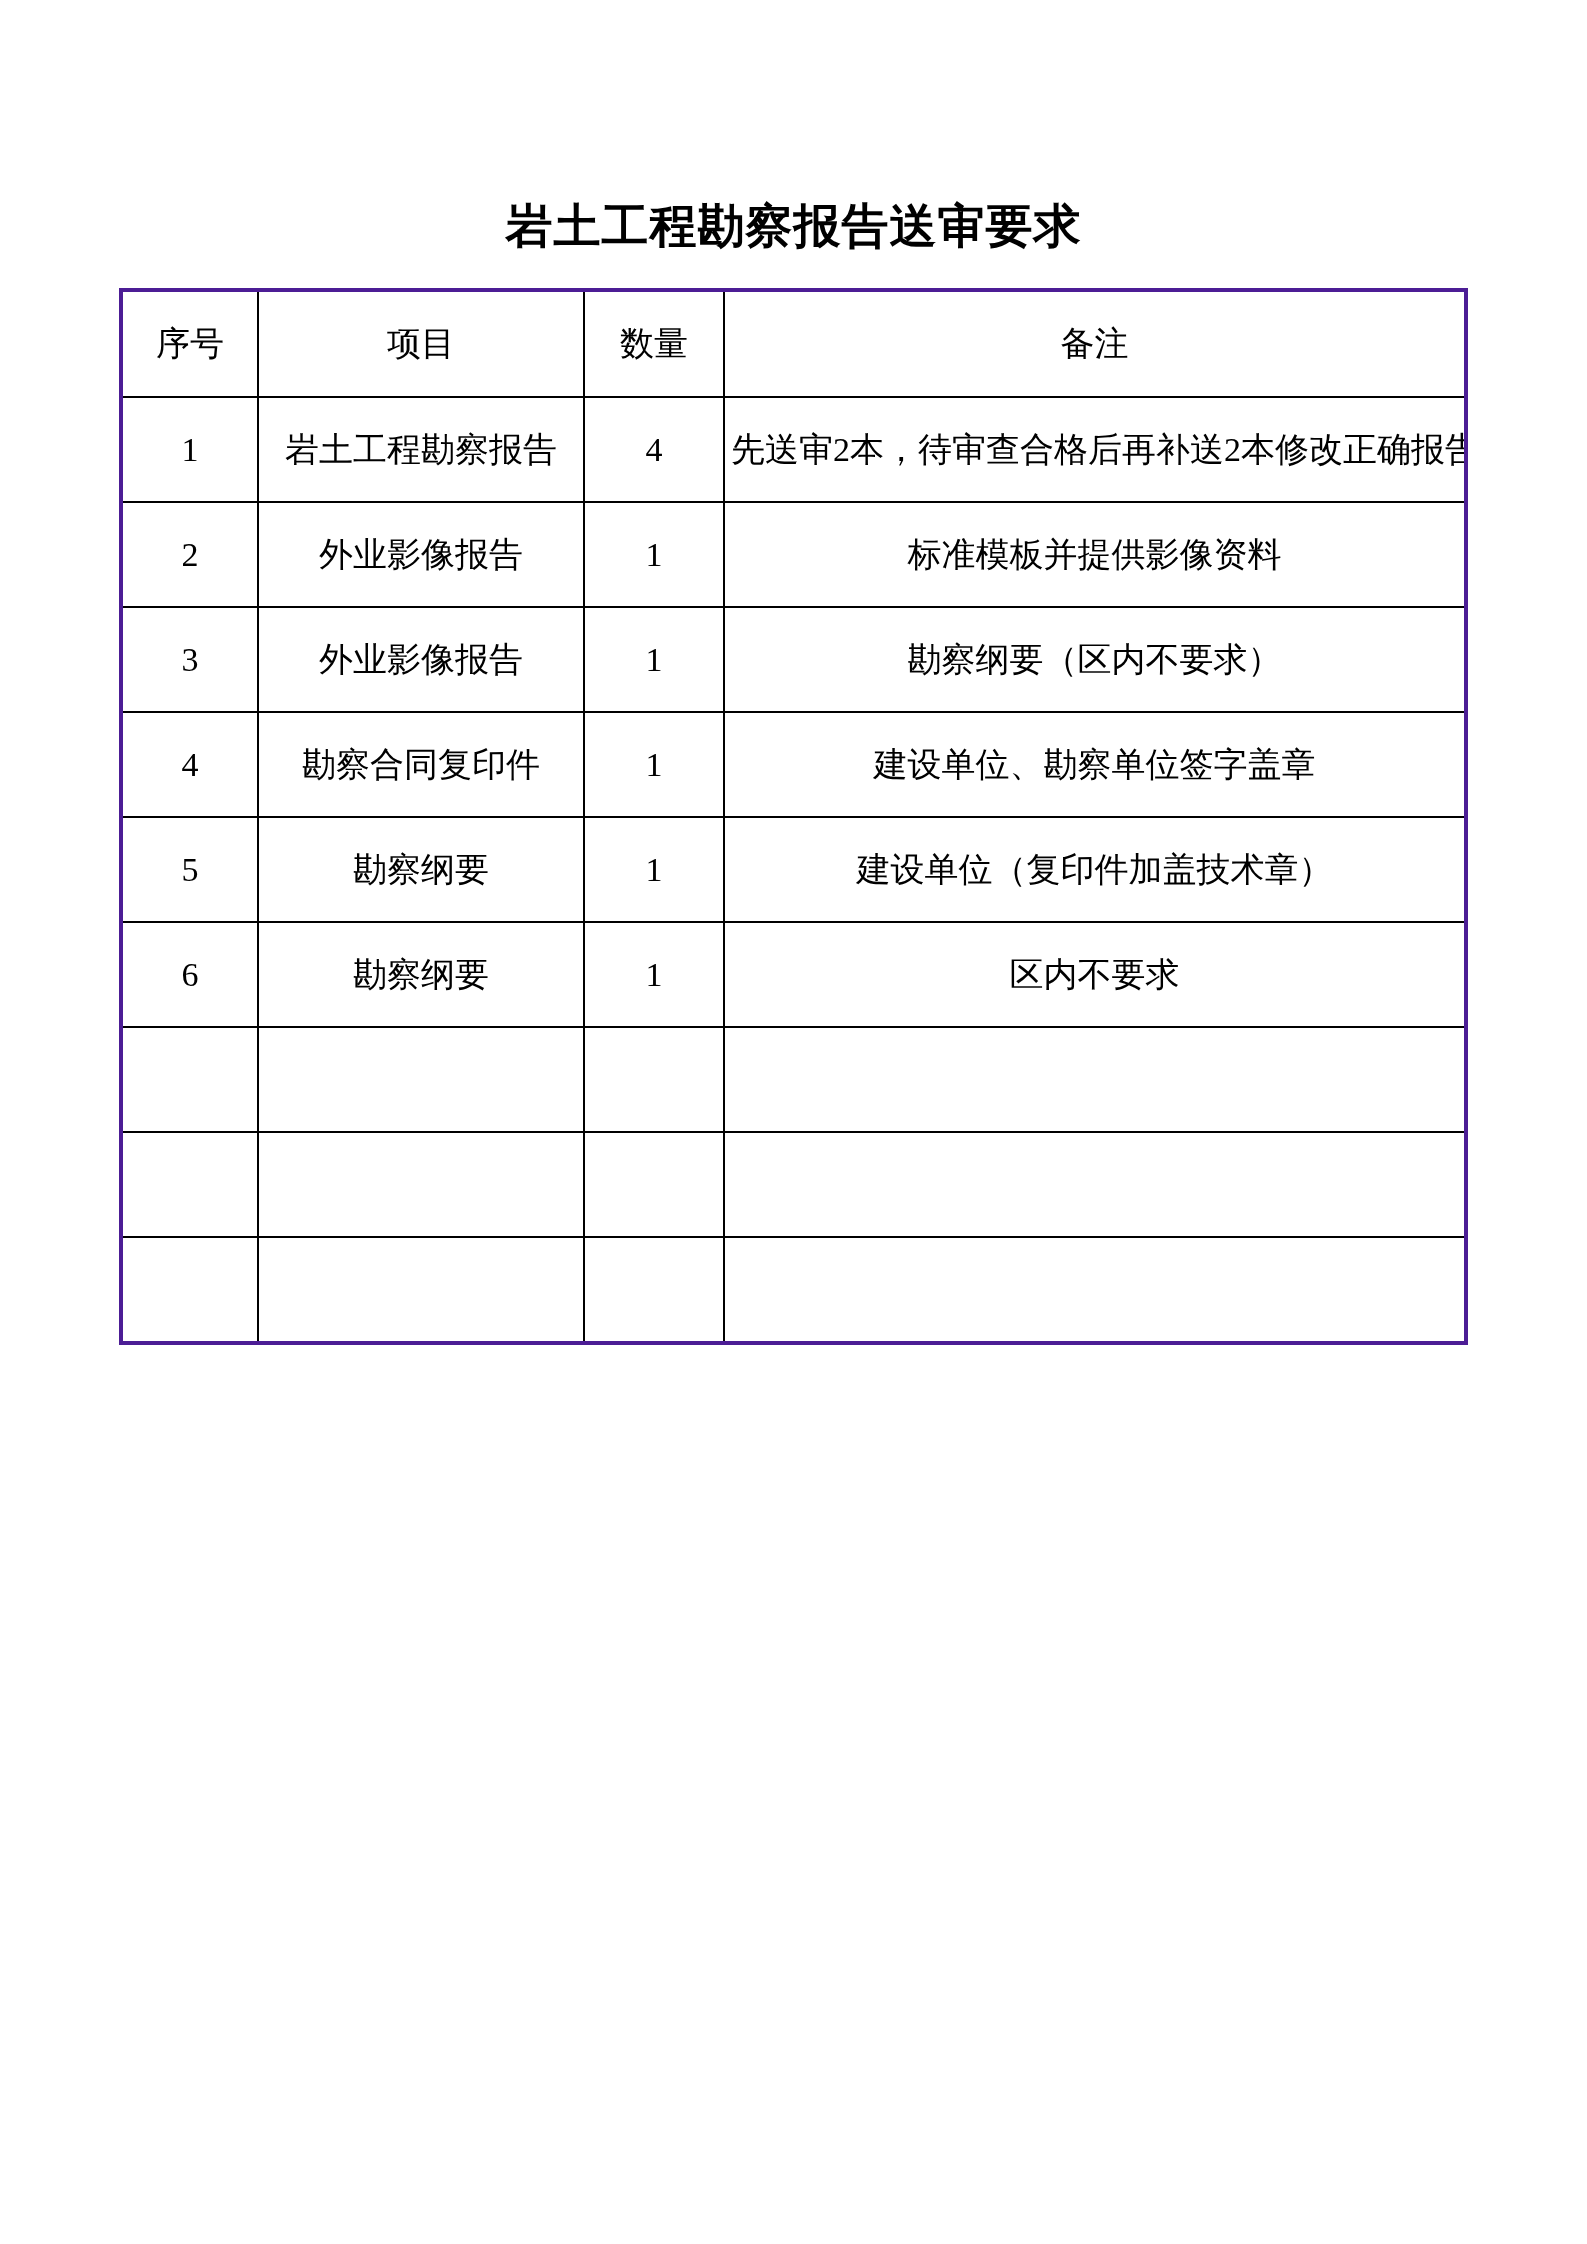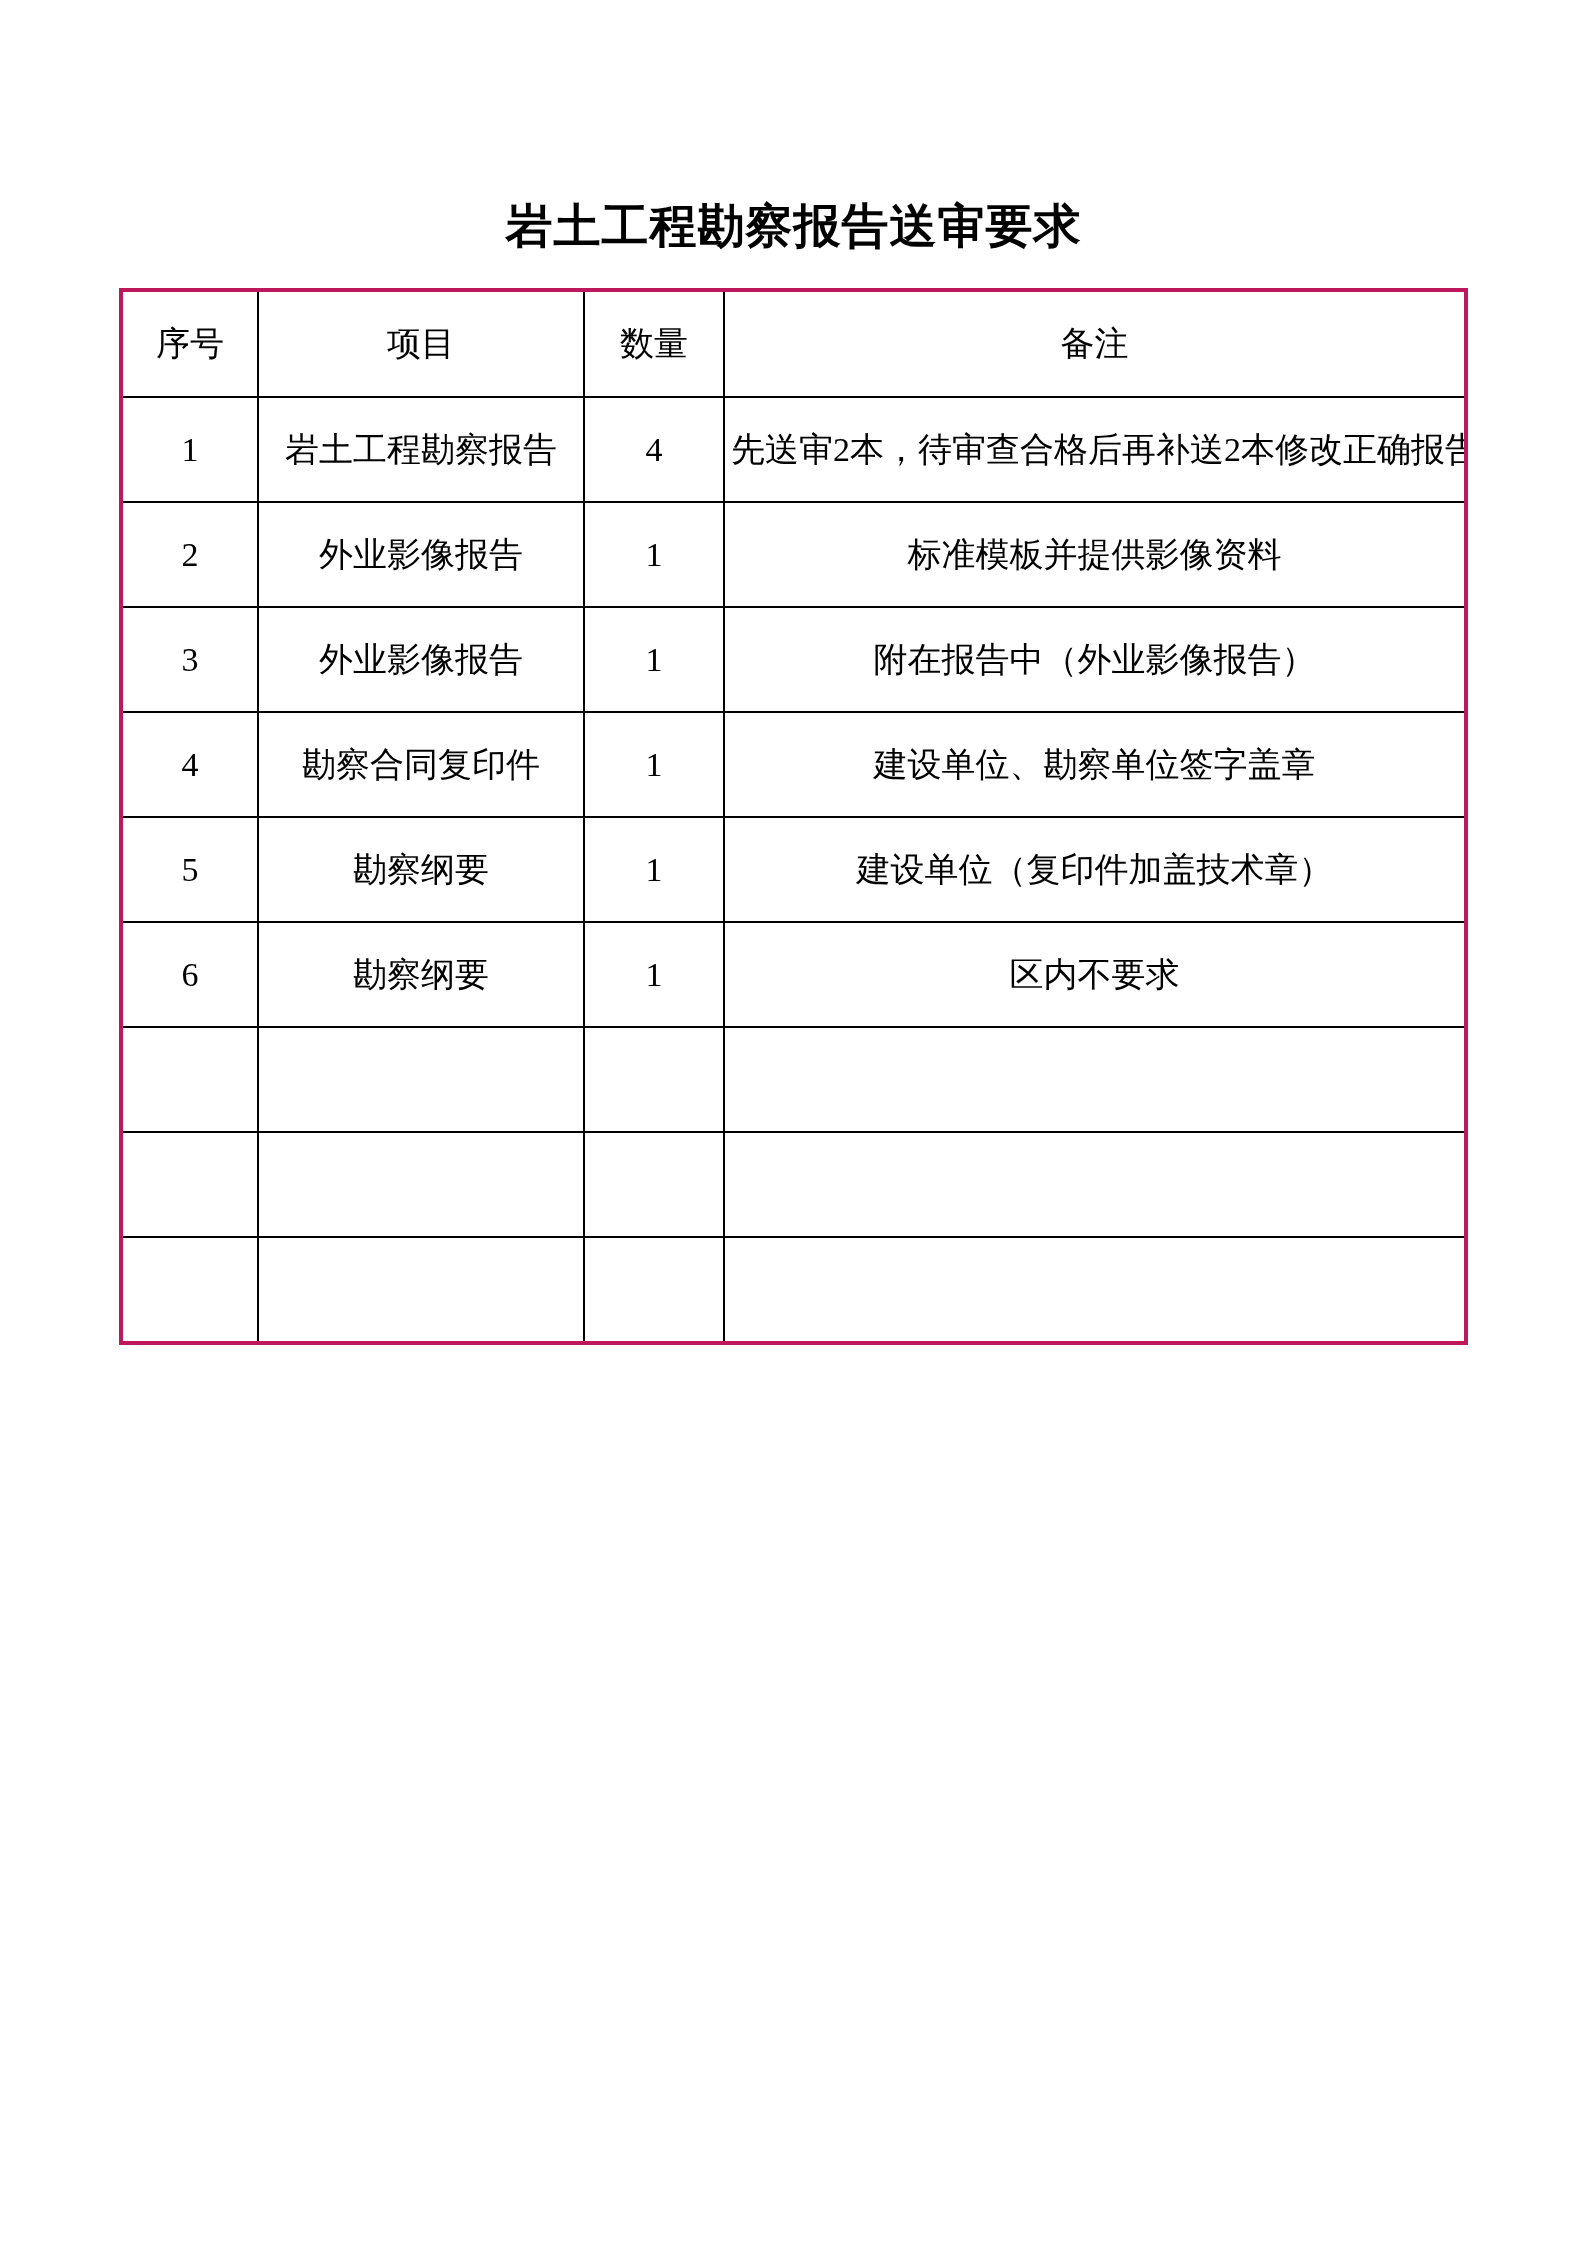--- a/index.html
+++ b/index.html
@@ -27,21 +27,21 @@
     font-size: 47px;
     line-height: 1.2;
     font-weight: bold;
     letter-spacing: 1px;
   }
   table.req-table {
     width: 1345px;
     margin: 34px auto 0 auto;
     border-collapse: collapse;
     table-layout: fixed;
-    border: 4px solid #be185d;
+    border: 4px solid #4c1d95;
   }
   .req-table th,
   .req-table td {
     border: 2px solid #000000;
     text-align: center;
     vertical-align: middle;
     font-size: 34px;
     font-weight: normal;
     height: 103px;
     padding: 0 6px;
@@ -90,21 +90,21 @@
       <tr>
         <td class="c-no">2</td>
         <td class="c-item">外业影像报告</td>
         <td class="c-qty">1</td>
         <td class="c-note">标准模板并提供影像资料</td>
       </tr>
       <tr>
         <td class="c-no">3</td>
         <td class="c-item">外业影像报告</td>
         <td class="c-qty">1</td>
-        <td class="c-note">附在报告中（外业影像报告）</td>
+        <td class="c-note">勘察纲要（区内不要求）</td>
       </tr>
       <tr>
         <td class="c-no">4</td>
         <td class="c-item">勘察合同复印件</td>
         <td class="c-qty">1</td>
         <td class="c-note">建设单位、勘察单位签字盖章</td>
       </tr>
       <tr>
         <td class="c-no">5</td>
         <td class="c-item">勘察纲要</td>

